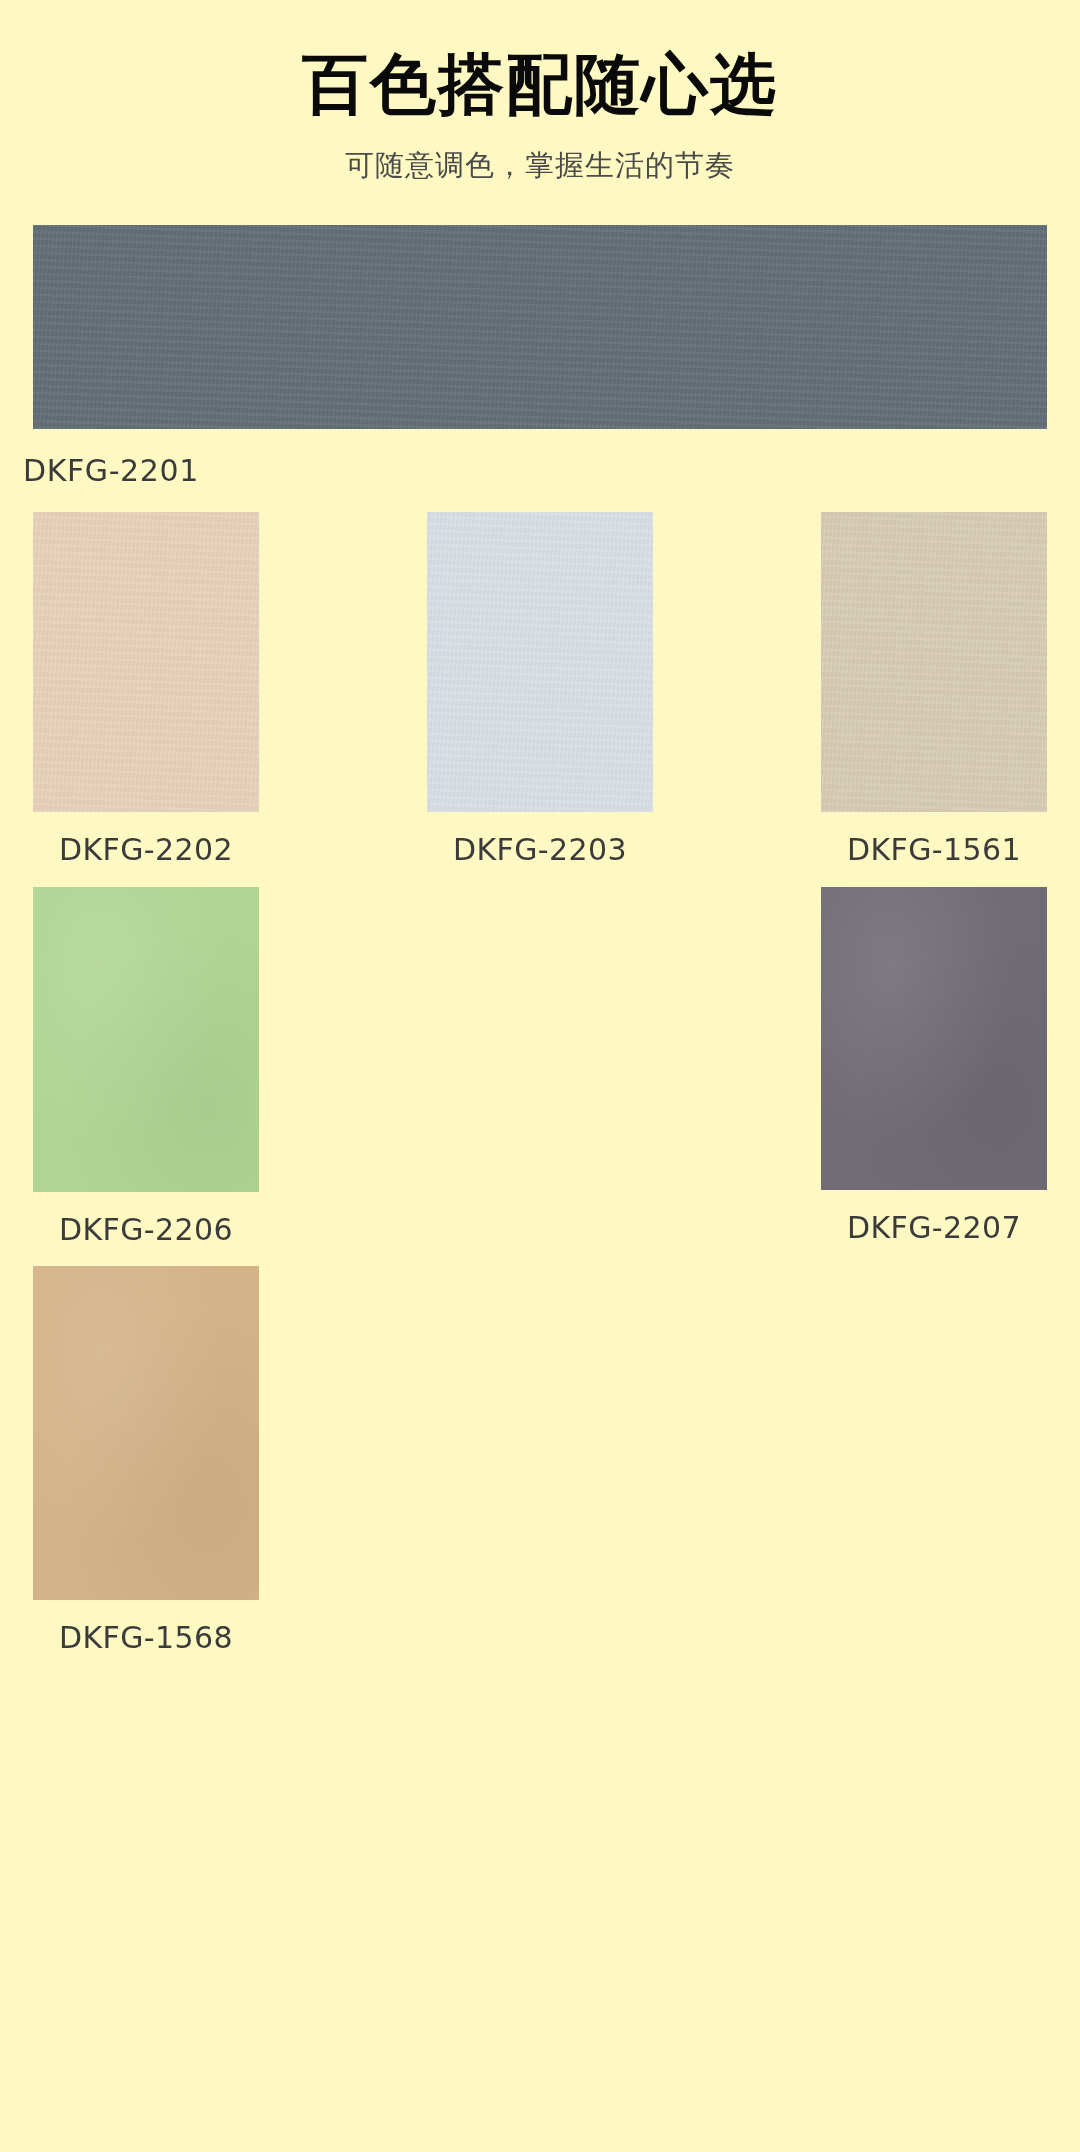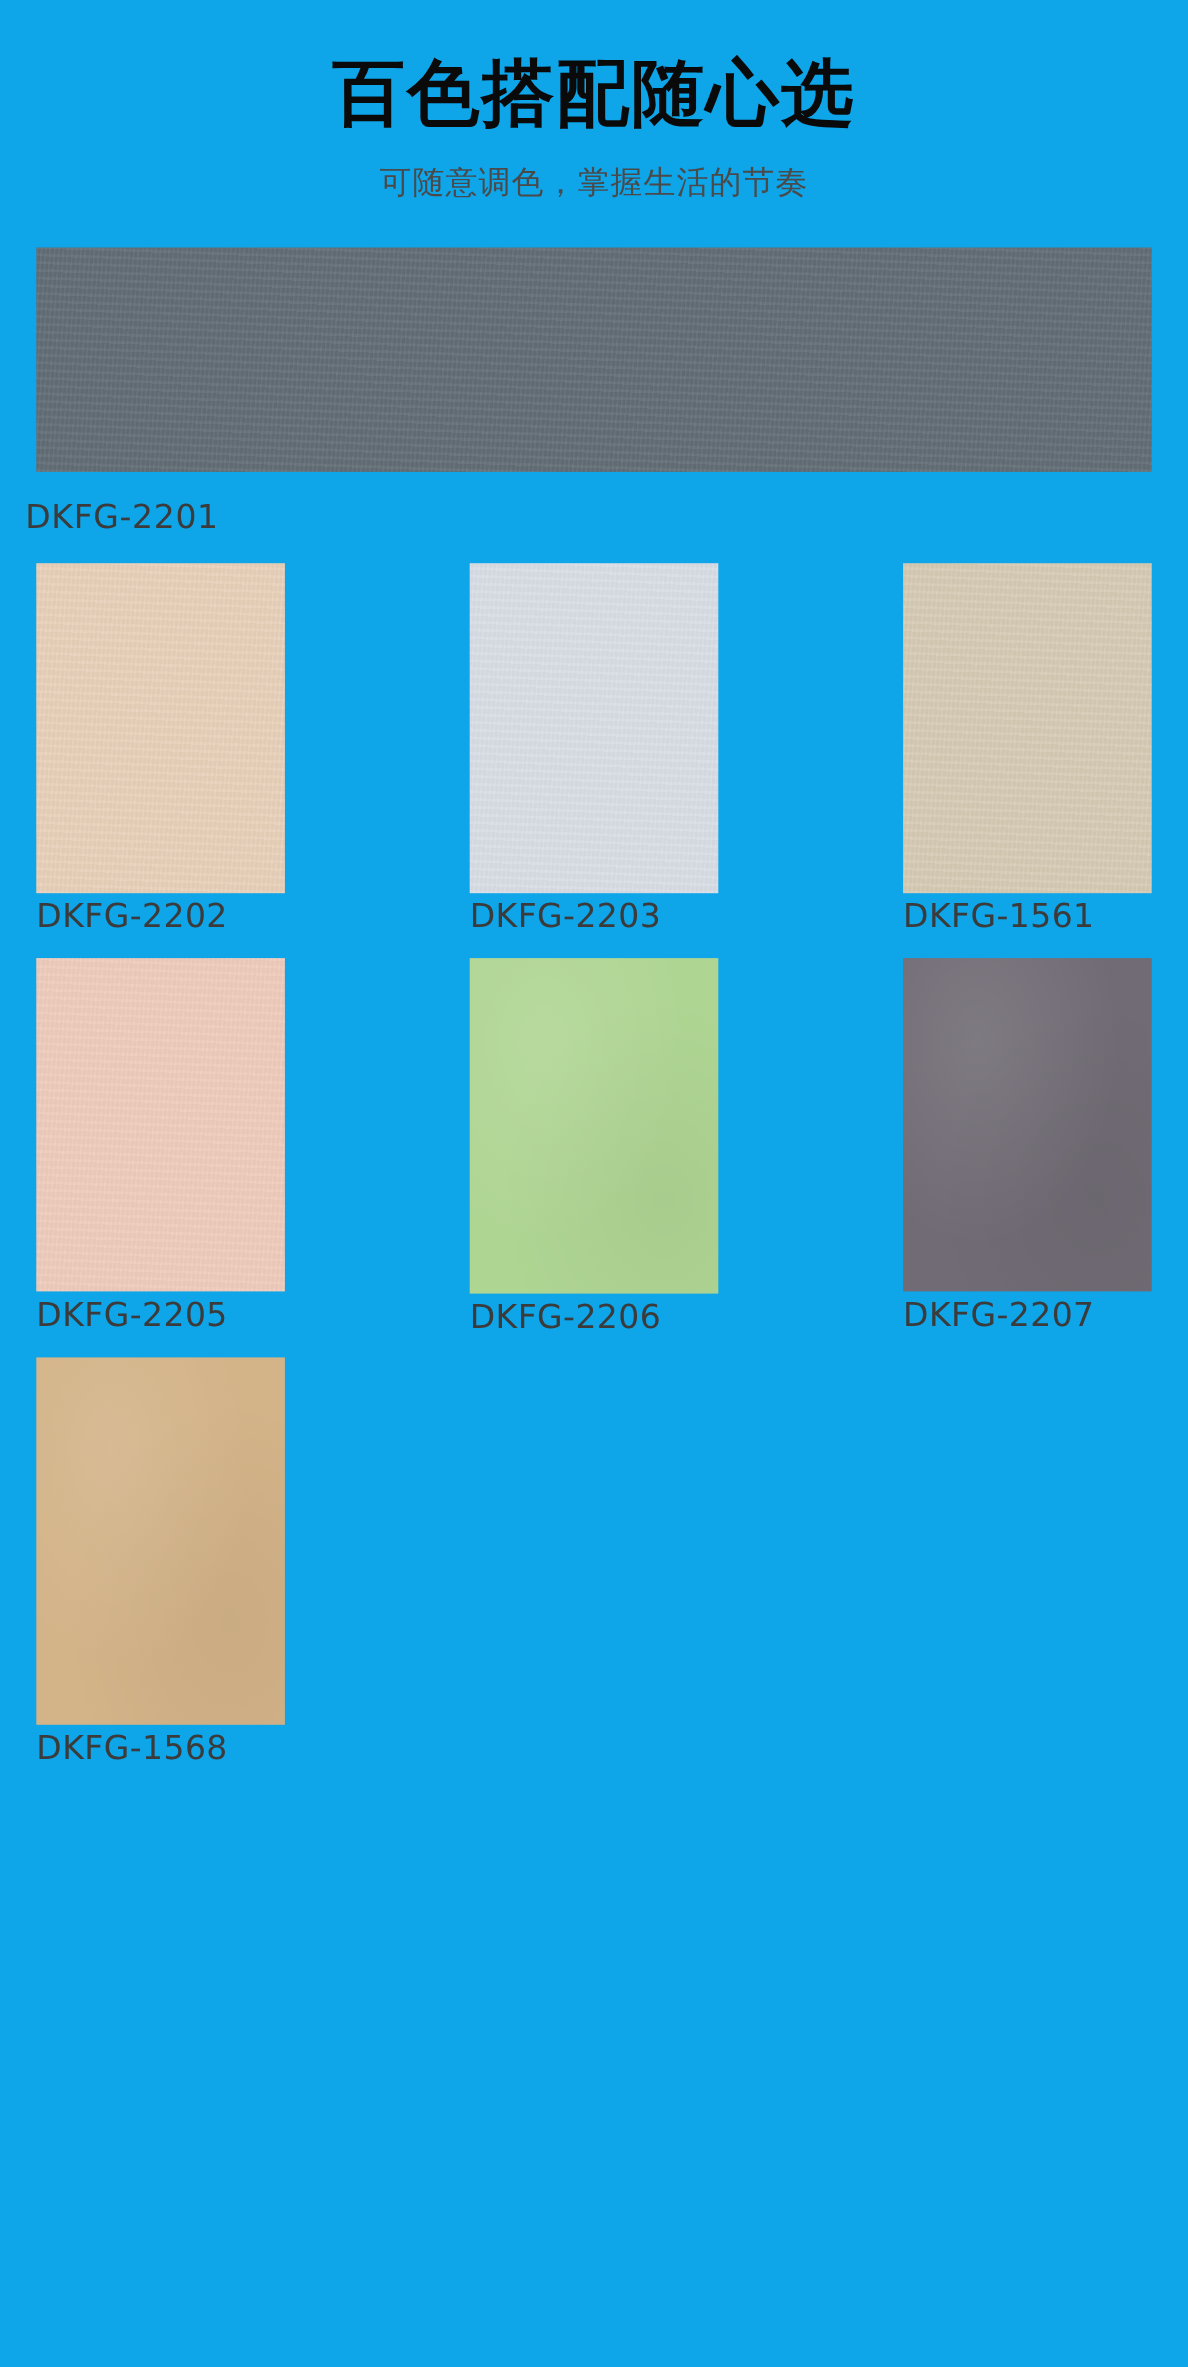--- a/index.html
+++ b/index.html
@@ -12,21 +12,21 @@
     width: 1080px;
     height: 2152px;
     font-family: "Liberation Sans", "DejaVu Sans", sans-serif;
     overflow: hidden;
     position: relative;
   }
 
   .page {
     width: 1080px;
     height: 2152px;
-    background: #0ea5e9;
+    background: #fef9c3;
     position: relative;
     box-sizing: border-box;
   }
 
   
   .header {
     padding-top: 46px;
     text-align: center;
   }
   .page-title {
@@ -92,25 +92,26 @@
   .swatch {
     width: 226px;
     position: relative;
     overflow: hidden;
   }
   .swatch .tex {
     position: absolute;
     inset: 0;
   }
   .cell-caption {
+    text-align: center;
     font-family: "DejaVu Sans", "Liberation Sans", sans-serif;
     font-size: 30px;
     color: #3b3b3b;
     letter-spacing: 0.4px;
-    margin-top: 4px;
+    margin-top: 20px;
     white-space: nowrap;
   }
 
   
   .row-1 .swatch { height: 300px; }
   .row-2 .swatch { height: 303px; }
   .row-3 .swatch { height: 333px; }
 
   .row-1 { margin-top: 0px; }
   .row-2 { margin-top: 20px; }
@@ -173,26 +174,20 @@
       </div>
       <div class="cell cell-3">
         <div class="swatch" style="background-color: rgb(215, 205, 182);">
           <div class="tex t-grain"></div>
         </div>
         <div class="cell-caption">DKFG-1561</div>
       </div>
     </div>
 
     <div class="row row-2">
-      <div class="cell cell-1">
-        <div class="swatch" style="background-color: rgb(240, 205, 190);">
-          <div class="tex t-grain"></div>
-        </div>
-        <div class="cell-caption">DKFG-2205</div>
-      </div>
       <div class="cell cell-2">
         <div class="swatch" style="background-color: rgb(175, 213, 147);">
           <div class="tex t-soft"></div>
         </div>
         <div class="cell-caption">DKFG-2206</div>
       </div>
       <div class="cell cell-3">
         <div class="swatch" style="background-color: rgb(112, 107, 116);">
           <div class="tex t-soft"></div>
         </div>

